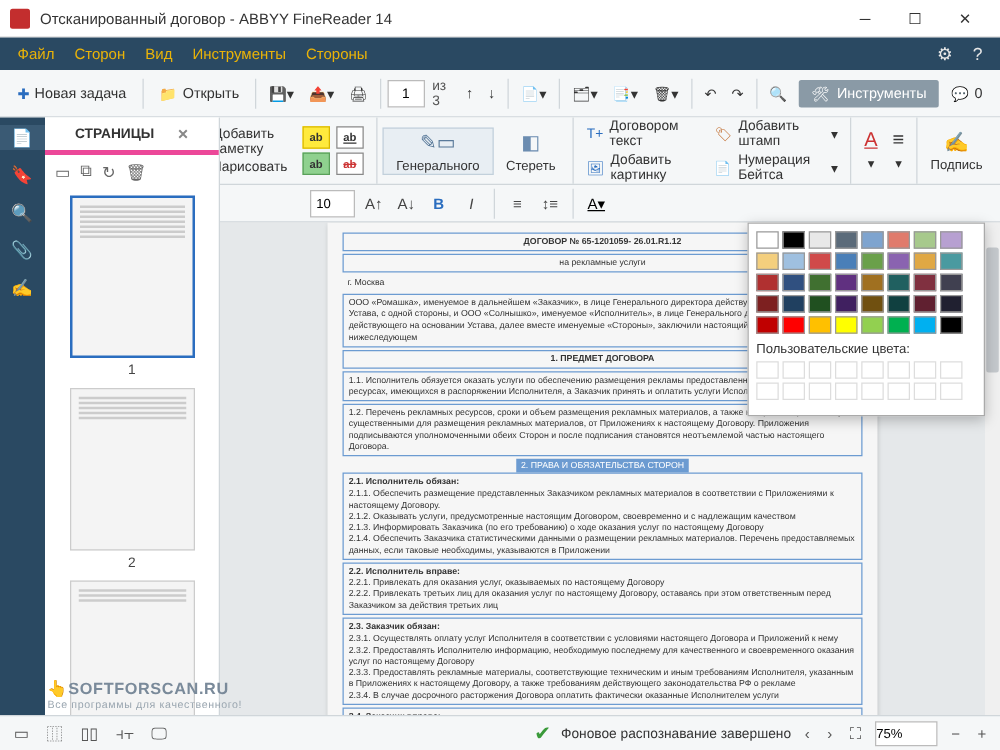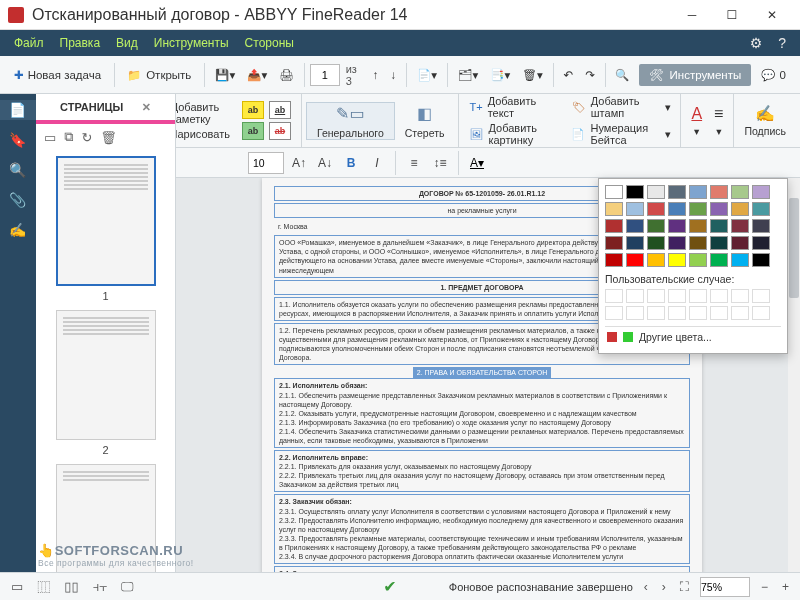--- a/index.html
+++ b/index.html
@@ -1,22 +1,22 @@
 <!DOCTYPE html>
 <html><head>
 <meta charset="utf-8">
 <style>
 * { margin: 0; padding: 0; box-sizing: border-box; font-family: "Segoe UI", Arial, sans-serif; }
 body { width: 800px; height: 600px; background: #fff; overflow: hidden; position: relative; }
 .titlebar { height: 30px; background: #fff; display: flex; align-items: center; padding: 0 8px; border-bottom: 1px solid #ddd; }
 .titlebar .app-icon { width: 16px; height: 16px; background: #c32e2e; border-radius: 2px; margin-right: 8px; }
-.titlebar .title { font-size: 16px; color: #333; flex: 1; }
+.titlebar .title { font-size: 12px; color: #333; flex: 1; }
 .titlebar .win-btn { width: 40px; height: 28px; display: flex; align-items: center; justify-content: center; font-size: 12px; color: #333; }
 .menubar { height: 26px; background: #2a4962; display: flex; align-items: center; padding: 0 6px; }
-.menubar .menu-item { color: #bef264; font-size: 12px; padding: 0 8px; height: 100%; display: flex; align-items: center; }
+.menubar .menu-item { color: #eab308; font-size: 12px; padding: 0 8px; height: 100%; display: flex; align-items: center; }
 .menubar .spacer { flex: 1; }
 .menubar .gear { color: #e8e8e8; font-size: 14px; padding: 0 8px; }
 .toolbar { height: 38px; background: #f5f7f8; border-bottom: 1px solid #d0d6da; display: flex; align-items: center; padding: 0 6px; gap: 2px; }
 .tb-btn { display: flex; align-items: center; gap: 4px; padding: 4px 8px; font-size: 11.5px; color: #333; white-space: nowrap; }
 .tb-btn.icon-only { padding: 4px 5px; }
 .tb-sep { width: 1px; height: 24px; background: #d0d6da; margin: 0 3px; }
 .page-input { width: 30px; height: 22px; border: 1px solid #bbb; font-size: 11px; text-align: center; }
 .page-of { font-size: 11px; color: #555; margin: 4px 4px; }
 .tools-btn { display: flex; align-items: center; gap: 6px; padding: 4px 10px; background: #8a9aa6; color: #fff; font-size: 11.5px; border-radius: 2px; }
 .secondary-bar { height: 54px; background: #f5f7f8; border-bottom: 1px solid #d0d6da; display: flex; align-items: stretch; padding: 0 4px; }
@@ -52,21 +52,21 @@
 .color-popup { position: absolute; top: 30px; right: 12px; width: 190px; background: #fff; border: 1px solid #aaa; box-shadow: 0 3px 10px rgba(0,0,0,0.25); padding: 6px; z-index: 10; }
 .color-grid { display: grid; grid-template-columns: repeat(8, 18px); gap: 3px; margin-bottom: 6px; }
 .color-sw { width: 18px; height: 14px; border: 1px solid #999; }
 .color-label { font-size: 10.5px; color: #333; margin: 4px 0; }
 .color-user { display: grid; grid-template-columns: repeat(8, 18px); gap: 3px; margin-bottom: 6px; }
 .color-empty { width: 18px; height: 14px; border: 1px solid #ddd; background: #fff; }
 .other-colors { display: flex; align-items: center; gap: 6px; font-size: 10.5px; color: #333; padding: 4px 2px; border-top: 1px solid #ddd; }
 .other-colors .mini { width: 10px; height: 10px; }
 .statusbar { position: absolute; bottom: 0; left: 0; right: 0; height: 28px; background: #f5f7f8; border-top: 1px solid #d0d6da; display: flex; align-items: center; padding: 0 8px; gap: 8px; }
 .status-icon { font-size: 13px; color: #555; padding: 0 3px; }
-.status-text { font-size: 11px; color: #333; margin-left: 44px; }
+.status-text { font-size: 11px; color: #333; }
 .status-arrows { font-size: 12px; color: #555; padding: 0 3px; }
 .zoom-sel { height: 20px; border: 1px solid #bbb; font-size: 10.5px; width: 50px; }
 .watermark { position: absolute; left: 38px; bottom: 32px; font-size: 13px; color: #7a8a9a; font-weight: bold; letter-spacing: 0.5px; z-index: 5; }
 .watermark .sub { font-size: 8.5px; font-weight: normal; display: block; color: #9aa6b0; }
 .left-stack { position: absolute; top: 94px; left: 0; bottom: 28px; display: flex; }
 .sec-group { display: flex; align-items: center; border-right: 1px solid #d0d6da; padding: 0 4px; }
 .vcol { display:flex; flex-direction:column; align-items:center; justify-content:center; padding:0 6px; font-size:10.5px; gap:2px; color:#333;}
 .vcol .ic { font-size:16px; }
 </style>
 </head>
@@ -75,21 +75,21 @@
 <div class="titlebar">
   <div class="app-icon"></div>
   <div class="title"><span>Отсканированный договор</span> - <span>ABBYY FineReader 14</span></div>
   <div class="win-btn">─</div>
   <div class="win-btn">☐</div>
   <div class="win-btn">✕</div>
 </div>
 
 <div class="menubar">
   <div class="menu-item">Файл</div>
-  <div class="menu-item">Правка</div>
+  <div class="menu-item">Сторон</div>
   <div class="menu-item">Вид</div>
   <div class="menu-item">Инструменты</div>
   <div class="menu-item">Стороны</div>
   <div class="spacer"></div>
   <div class="gear">⚙</div>
   <div class="gear">?</div>
 </div>
 
 <div class="toolbar">
   <div class="tb-btn">
@@ -157,21 +157,21 @@
       </div>
     <div class="big-edit">
         <span class="icon-box" style="color:#6b8cb0">◧</span>
         <span>Стереть</span>
       </div>
   </div>
   <div class="sec-group">
     <div class="edit-tools-col">
       <div class="edit-tool-row">
           <span style="color:#2a6dbf">T+</span>
-          <span>Добавить текст</span>
+          <span>Договором текст</span>
         </div>
       <div class="edit-tool-row">
           <span style="color:#2a6dbf">🖼</span>
           <span>Добавить картинку</span>
         </div>
     </div>
     <div class="edit-tools-col">
       <div class="edit-tool-row"><span style="color:#c06a2a">🏷</span><span>Добавить штамп</span> ▾</div>
       <div class="edit-tool-row"><span style="color:#2a6dbf">📄</span><span>Нумерация Бейтса</span> ▾</div>
     </div>
@@ -293,44 +293,39 @@
         <div class="color-sw" style="background: rgb(32, 32, 48);"></div>
         <div class="color-sw" style="background: rgb(192, 0, 0);"></div>
         <div class="color-sw" style="background: rgb(255, 0, 0);"></div>
         <div class="color-sw" style="background: rgb(255, 192, 0);"></div>
         <div class="color-sw" style="background: rgb(255, 255, 0);"></div>
         <div class="color-sw" style="background: rgb(146, 208, 80);"></div>
         <div class="color-sw" style="background: rgb(0, 176, 80);"></div>
         <div class="color-sw" style="background: rgb(0, 176, 240);"></div>
         <div class="color-sw" style="background: rgb(0, 0, 0);"></div>
       </div>
-    <div class="color-label">Пользовательские случае:</div>
+    <div class="color-label">Пользовательские цвета:</div>
     <div class="color-user" id="color-user">
         <div class="color-empty"></div>
         <div class="color-empty"></div>
         <div class="color-empty"></div>
         <div class="color-empty"></div>
         <div class="color-empty"></div>
         <div class="color-empty"></div>
         <div class="color-empty"></div>
         <div class="color-empty"></div>
         <div class="color-empty"></div>
         <div class="color-empty"></div>
         <div class="color-empty"></div>
         <div class="color-empty"></div>
         <div class="color-empty"></div>
         <div class="color-empty"></div>
         <div class="color-empty"></div>
         <div class="color-empty"></div>
       </div>
-    <div class="other-colors">
-      <span class="mini" style="background:#c33"></span>
-        <span class="mini" style="background:#3c3"></span>
-        <span>Другие цвета...</span>
-    </div>
   </div>
 
   <div class="doc-scroll">
     <div class="doc-page">
       <div class="box" style="text-align:center;font-weight:bold">ДОГОВОР № 65-1201059- 26.01.R1.12</div>
       <div class="box" style="text-align:center">на рекламные услуги</div>
       <div style="display:flex;justify-content:space-between">
           <div class="box" style="border:none">г. Москва</div>
           <div class="box" style="border:none">«26»</div>
         </div>

